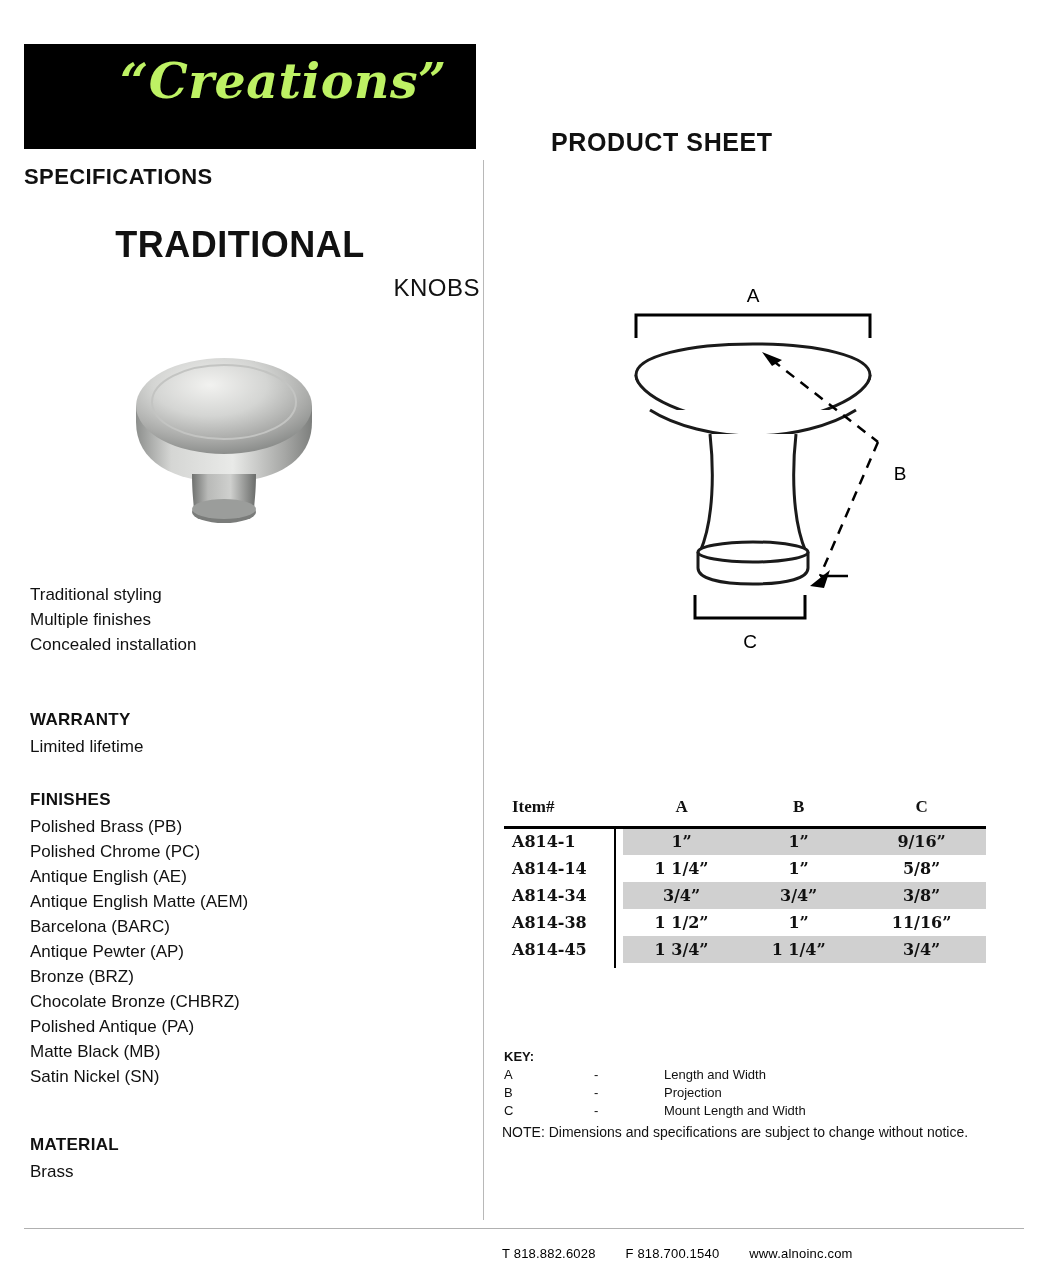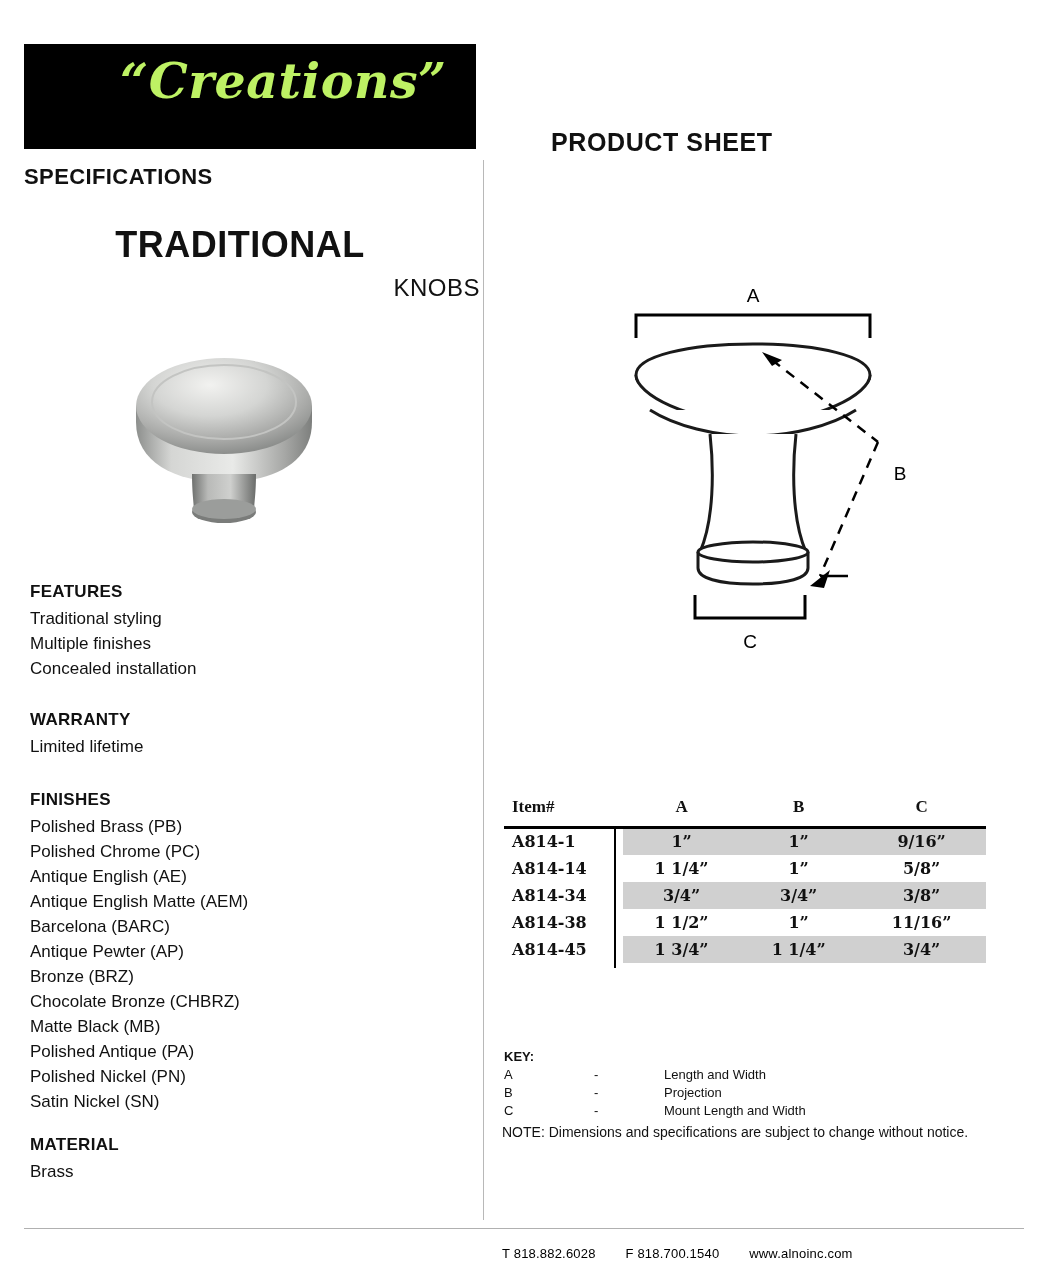--- a/index.html
+++ b/index.html
@@ -282,21 +282,20 @@
   <ellipse cx="106" cy="84" rx="88" ry="48" fill="url(#capGrad)"></ellipse>
   <ellipse cx="106" cy="80" rx="72" ry="37" fill="none" stroke="#c3c4c2" stroke-width="2"></ellipse>
 
   <path d="M74,152 C74,172 76,182 76,190 L136,190 C136,182 138,172 138,152 Z" fill="url(#neckGrad)"></path>
 
   <ellipse cx="106" cy="190" rx="32" ry="11" fill="#7a7c7a"></ellipse>
   <ellipse cx="106" cy="187" rx="32" ry="10" fill="#9b9d9b"></ellipse>
 </svg>
 
 <div class="section" id="features-section">
-  <h3>FEATURES</h3>
   <ul>
     <li>Traditional styling</li>
     <li>Multiple finishes</li>
     <li>Concealed installation</li>
   </ul>
 </div>
 
 <div class="section" id="warranty-section">
   <h3>WARRANTY</h3>
   <p>Limited lifetime</p>
@@ -306,23 +305,22 @@
   <h3>FINISHES</h3>
   <ul>
     <li>Polished Brass (PB)</li>
     <li>Polished Chrome (PC)</li>
     <li>Antique English (AE)</li>
     <li>Antique English Matte (AEM)</li>
     <li>Barcelona (BARC)</li>
     <li>Antique Pewter (AP)</li>
     <li>Bronze (BRZ)</li>
     <li>Chocolate Bronze (CHBRZ)</li>
+    <li>Polished Antique (PA)</li>
     <li>Matte Black (MB)</li>
-    <li>Polished Antique (PA)</li>
-    <li>Polished Nickel (PN)</li>
     <li>Satin Nickel (SN)</li>
   </ul>
 </div>
 
 <div class="section" id="material-section">
   <h3>MATERIAL</h3>
   <p>Brass</p>
 </div>
 
 <div class="vline"></div>

